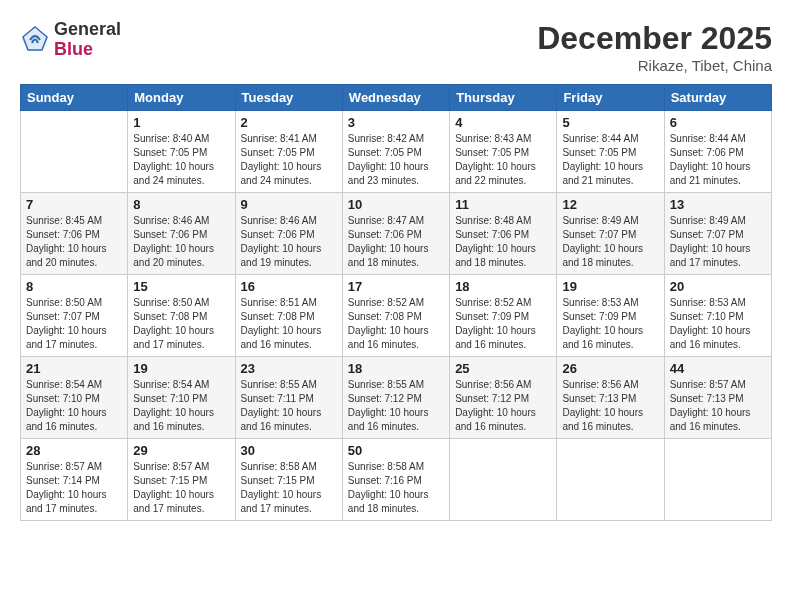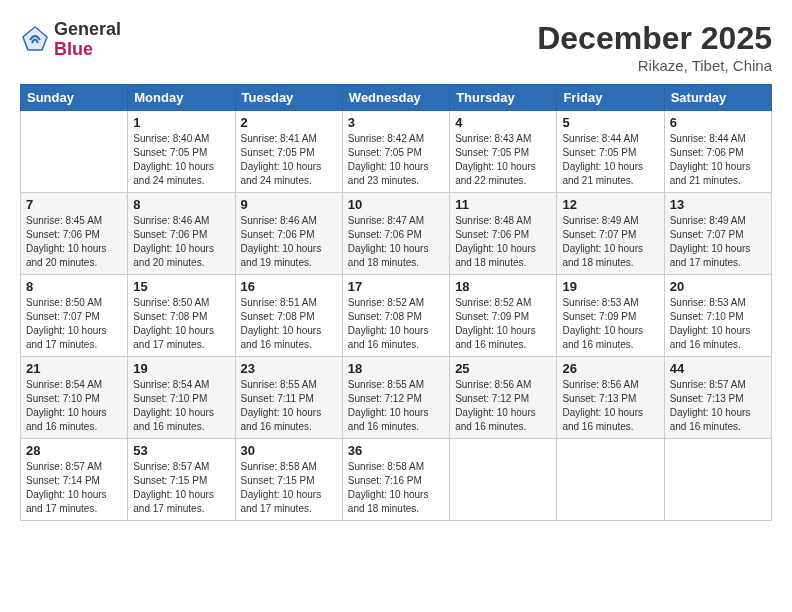--- a/index.html
+++ b/index.html
@@ -245,29 +245,29 @@
           <div class="day-num">44</div>
           <div class="cell-text">Sunrise: 8:57 AM<br>Sunset: 7:13 PM<br>Daylight: 10 hours and 16 minutes.</div>
         </td>
       </tr>
       <tr>
         <td>
           <div class="day-num">28</div>
           <div class="cell-text">Sunrise: 8:57 AM<br>Sunset: 7:14 PM<br>Daylight: 10 hours and 17 minutes.</div>
         </td>
         <td>
-          <div class="day-num">53</div>
+          <div class="day-num">29</div>
           <div class="cell-text">Sunrise: 8:57 AM<br>Sunset: 7:15 PM<br>Daylight: 10 hours and 17 minutes.</div>
         </td>
         <td>
           <div class="day-num">30</div>
           <div class="cell-text">Sunrise: 8:58 AM<br>Sunset: 7:15 PM<br>Daylight: 10 hours and 17 minutes.</div>
         </td>
         <td>
-          <div class="day-num">36</div>
+          <div class="day-num">50</div>
           <div class="cell-text">Sunrise: 8:58 AM<br>Sunset: 7:16 PM<br>Daylight: 10 hours and 18 minutes.</div>
         </td>
         <td class="empty-cell"></td>
         <td class="empty-cell"></td>
         <td class="empty-cell"></td>
       </tr>
     </tbody>
 </table>
 
 </body></html>

